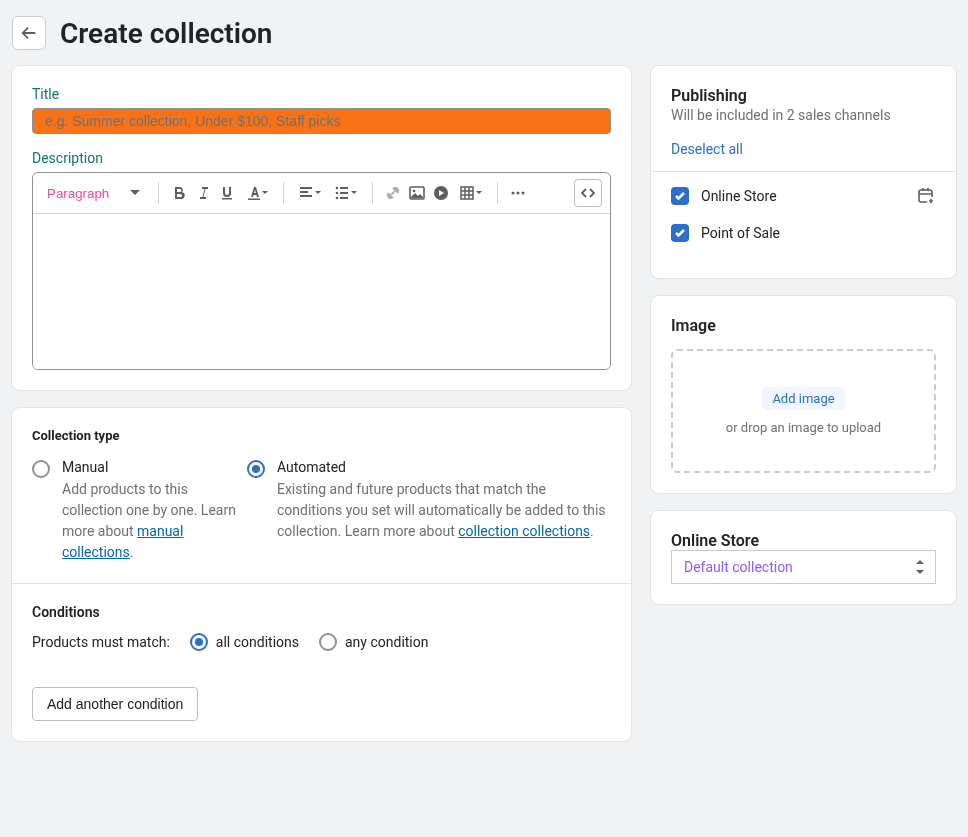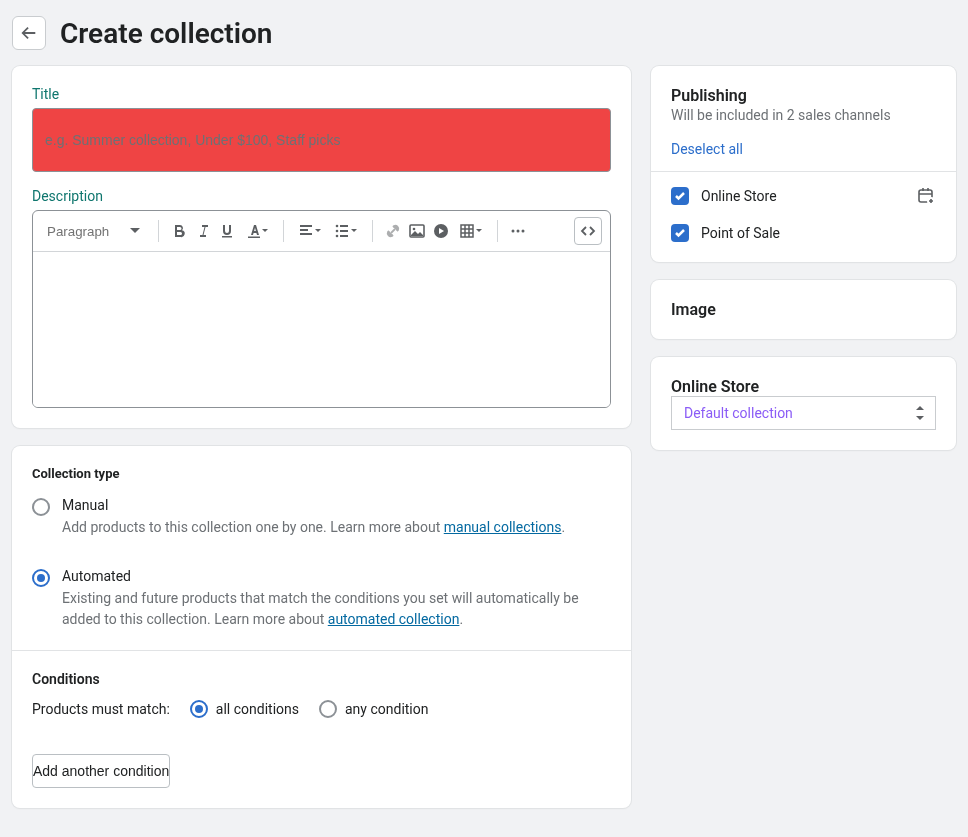--- a/index.html
+++ b/index.html
@@ -8,54 +8,54 @@
 .header-row { display: flex; align-items: center; gap: 14px; margin-bottom: 12px; padding: 4px 0; }
 .back-btn { width: 34px; height: 34px; border: 1px solid #c9cccf; border-radius: 6px; background: #fff; display: flex; align-items: center; justify-content: center; cursor: pointer; }
 .page-title { font-size: 28px; font-weight: 600; }
 .layout { display: flex; gap: 20px; align-items: flex-start; }
 .main-col { flex: 1; display: flex; flex-direction: column; gap: 18px; }
 .side-col { width: 305px; display: flex; flex-direction: column; gap: 18px; }
 .card { background: #fff; border-radius: 8px; box-shadow: 0 0 0 1px #e1e3e5, 0 1px 2px rgba(0,0,0,.05); padding: 20px; }
 .field-label { font-size: 14px; color: #0f766e; margin-bottom: 6px; }
 .section-title { font-size: 13px; font-weight: 700; margin-bottom: 0; }
 .side-title { font-size: 16px; font-weight: 600; }
-.text-input { width: 100%; border: 1px solid #8c9196; border-radius: 4px; padding: 23px 12px; font-size: 14px; color: #202223; background: #ef4444; }
+.text-input { width: 100%; border: 1px solid #8c9196; border-radius: 4px; padding: 4px 12px; font-size: 14px; color: #202223; background: #f97316; }
 .text-input::placeholder { color: #6d7175; }
 .rte { border: 1px solid #8c9196; border-radius: 6px; overflow: hidden; }
 .rte-toolbar { display: flex; flex-wrap: wrap; align-items: center; gap: 0; padding: 6px 8px; border-bottom: 1px solid #d2d5d8; }
 .rte-sep { width: 1px; height: 22px; background: #d2d5d8; margin: 0 8px; }
 .rte-btn { width: 24px; height: 28px; display: flex; align-items: center; justify-content: center; border: none; border-radius: 4px; background: transparent; cursor: pointer; color: #5c5f62; }
 .rte-btn.wide { width: 36px; }
-.rte-para { min-width: 105px; display: flex; align-items: center; justify-content: space-between; gap: 15px; padding: 4px 6px; border-radius: 4px; background: transparent; cursor: pointer; border: none; color: #737373; margin-right: 4px; }
+.rte-para { min-width: 105px; display: flex; align-items: center; justify-content: space-between; gap: 15px; padding: 4px 6px; border-radius: 4px; background: transparent; cursor: pointer; border: none; color: #ec4899; margin-right: 4px; }
 .rte-code { width: 28px; height: 28px; display: flex; align-items: center; justify-content: center; border: 1px solid #babfc3; border-radius: 4px; background: #fff; cursor: pointer; margin-left: auto; }
 .rte-content { min-height: 155px; padding: 10px; background: #fff; }
 .sp8 { margin-top: 16px; }
-.radio-block { display: flex; flex-direction: column; gap: 30px; margin-top: 16px; }
+.radio-block { display: flex; flex-direction: row; gap: 11px; margin-top: 16px; }
 .radio-row { display: flex; align-items: flex-start; gap: 12px; }
 .radio-outer { width: 18px; height: 18px; border: 2px solid #8c9196; border-radius: 50%; flex-shrink: 0; display: flex; align-items: center; justify-content: center; margin-top: 1px; cursor: pointer; }
 .radio-outer.checked { border-color: #2c6ecb; }
 .radio-inner { width: 8px; height: 8px; border-radius: 50%; background: #2c6ecb; }
 .radio-body { flex: 1; }
 .radio-label { font-size: 14px; color: #202223; }
 .radio-desc { font-size: 14px; color: #6d7175; margin-top: 4px; line-height: 1.5; }
 .link { color: #0369a1; text-decoration: underline; cursor: pointer; }
 .divider { height: 1px; background: #e1e3e5; margin: 20px -20px; }
 .cond-title { font-weight: 600; margin-bottom: 12px; }
 .match-row { display: flex; align-items: center; gap: 20px; margin-bottom: 18px; }
 .inline-radio { display: flex; align-items: center; gap: 8px; }
 .cond-row { display: flex; gap: 8px; align-items: stretch; }
 .select { position: relative; border: 1px solid #8c9196; border-radius: 4px; padding: 7px 32px 7px 12px; background: #fff; font-size: 14px; color: #202223; cursor: pointer; }
 .select .caret { position: absolute; right: 10px; top: 50%; transform: translateY(-50%); color: #5c5f62; pointer-events:none; }
-.btn-plain { border: 1px solid #babfc3; background: #fff; border-radius: 4px; padding: 8px 0; font-size: 14px; cursor: pointer; color: #202223; }
+.btn-plain { border: 1px solid #babfc3; background: #fff; border-radius: 4px; padding: 8px 14px; font-size: 14px; cursor: pointer; color: #202223; }
 .sort-btn { width: 36px; border: 1px solid #8c9196; border-radius: 4px; background: #fff; display: flex; align-items: center; justify-content: center; cursor: pointer; }
 .side-sub { font-size: 14px; color: #6d7175; margin-top: 2px; }
 .deselect { color: #2c6ecb; cursor: pointer; margin-top: 18px; margin-bottom: 14px; display: inline-block; }
 .side-divider { height: 1px; background: #e1e3e5; margin: 0 -20px 14px; }
 .chk-row { display: flex; align-items: center; gap: 12px; margin-bottom: 18px; }
-.chk-row:last-child { margin-bottom: 0; }
+.chk-row:last-child { margin-bottom: 16px; }
 .chk { width: 18px; height: 18px; border-radius: 4px; background: #2c6ecb; display: flex; align-items: center; justify-content: center; flex-shrink: 0; cursor: pointer; }
 .chk svg { color: #fff; }
 .sched-btn { margin-left: auto; width: 20px; height: 20px; display: flex; align-items: center; justify-content: center; cursor: pointer; color: #5c5f62; }
 .drop-zone { border: 2px dashed #c9cccf; border-radius: 6px; padding: 36px 10px; text-align: center; margin-top: 14px; }
 .add-img { display: inline-block; background: #f1f5fd; color: #2c6ecb; padding: 4px 10px; border-radius: 4px; font-size: 13px; cursor: pointer; }
 .drop-hint { font-size: 13px; color: #6d7175; margin-top: 10px; }
 .theme-label { font-size: 14px; color: #6d7175; margin-top: 14px; margin-bottom: 6px; }
 .theme-select { width: 100%; border: 1px solid #c9cccf; border-radius: 0; padding: 8px 30px 8px 12px; position: relative; background: #fff; cursor: pointer; color: #8b5cf6; }
 .theme-select .updn { position: absolute; right: 10px; top: 50%; transform: translateY(-50%); color: #5c5f62; }
 svg { display: block; }
@@ -183,21 +183,21 @@
               </div>
             </div>
           </div>
           <div class="radio-row">
             <div class="radio-outer checked">
                 <div class="radio-inner"></div>
               </div>
             <div class="radio-body">
               <div class="radio-label">Automated</div>
               <div class="radio-desc">
-                <span>Existing and future products that match the conditions you set will automatically be added to this collection. Learn more about </span><a class="link">automated collection</a><span>.</span>
+                <span>Existing and future products that match the conditions you set will automatically be added to this collection. Learn more about </span><a class="link">collection collections</a><span>.</span>
               </div>
             </div>
           </div>
         </div>
 
         <div class="divider"></div>
 
         <div class="cond-title">Conditions</div>
         <div class="match-row">
           <span>Products must match:</span>
@@ -244,20 +244,24 @@
               <svg width="12" height="12" viewBox="0 0 12 12">
                 <path fill="none" stroke="#fff" stroke-width="2.5" d="M2 6l2.5 2.5L10 3"></path>
               </svg>
             </span>
           <span>Point of Sale</span>
         </div>
       </div>
 
       <div class="card">
         <div class="side-title">Image</div>
+        <div class="drop-zone">
+          <span class="add-img">Add image</span>
+          <div class="drop-hint">or drop an image to upload</div>
+        </div>
       </div>
 
       <div class="card">
         <div class="side-title">Online Store</div>
         <div class="theme-select">
           <span>Default collection</span>
           <span class="updn">
               <svg width="10" height="14" viewBox="0 0 10 14">
                 <path fill="#5c5f62" d="M5 0L1 4h8zM5 14l4-4H1z"></path>
               </svg>

